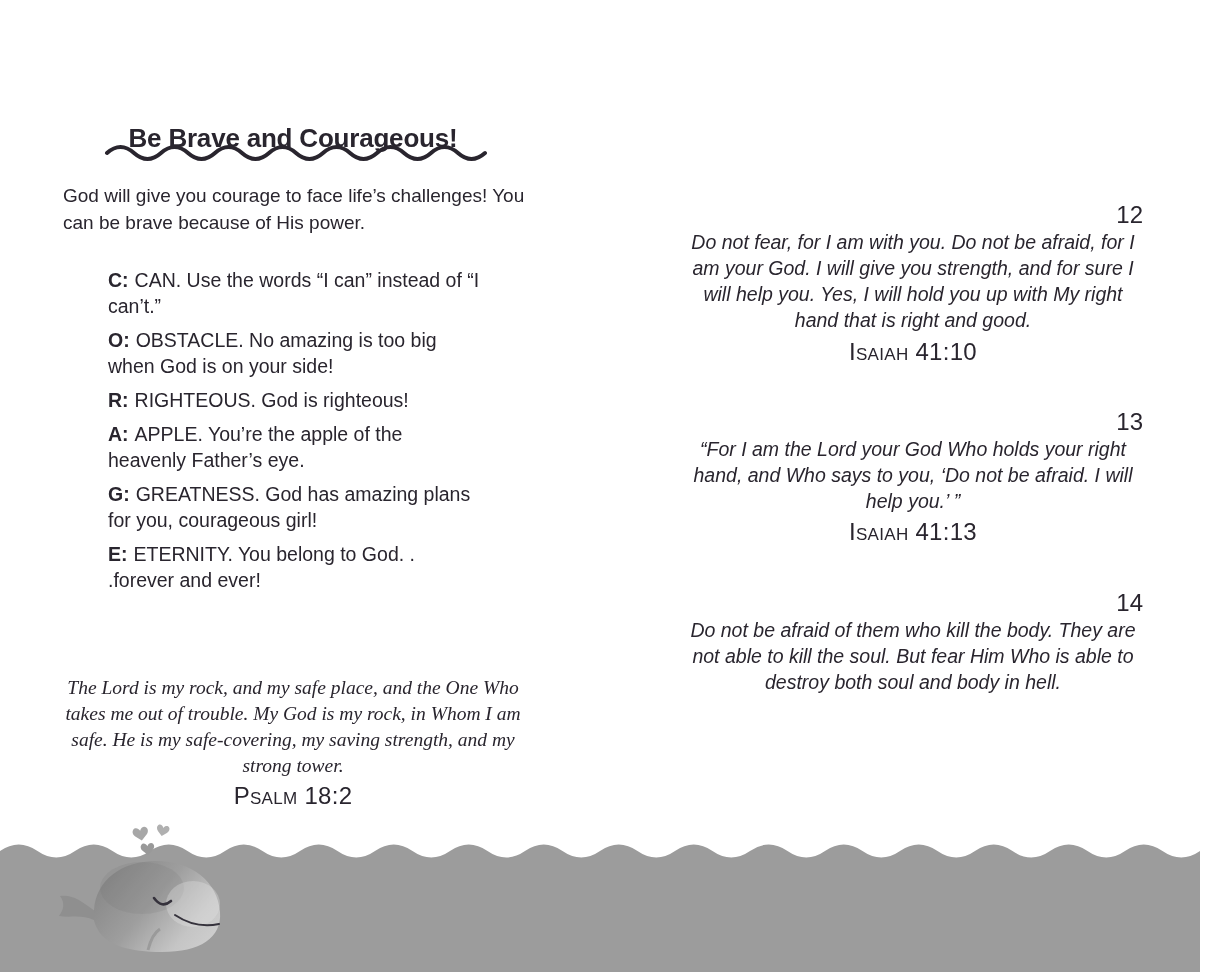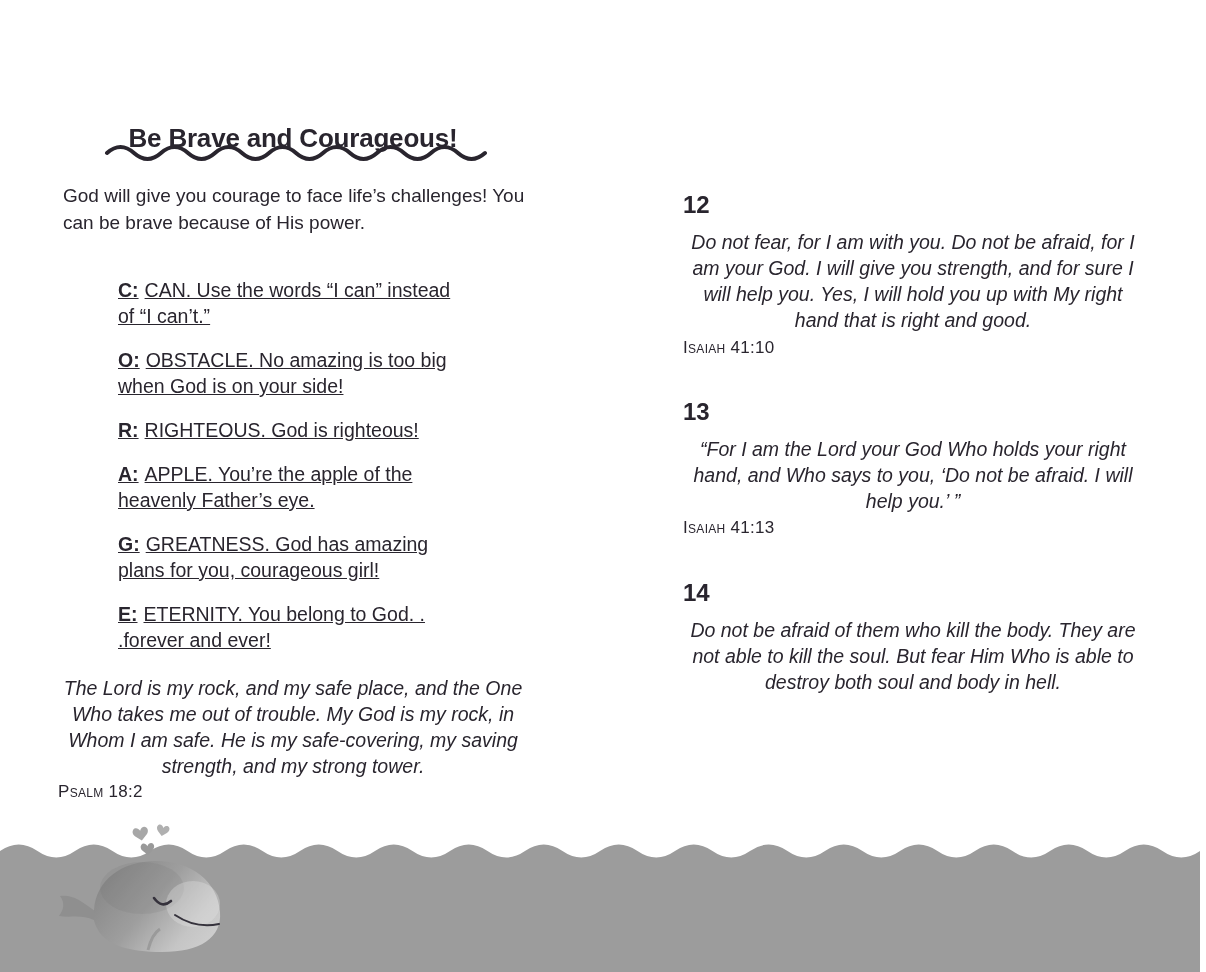--- a/index.html
+++ b/index.html
@@ -6,25 +6,25 @@
   .page{
     position:relative;width:1206px;height:972px;background:#ffffff;overflow:hidden;
     font-family:"Liberation Sans","DejaVu Sans",sans-serif;color:#29252e;
   }
   
   .l-title{position:absolute;top:107px;left:63px;width:460px;text-align:center;
     font-size:26px;font-weight:700;letter-spacing:-0.2px;margin-top:16px;}
   .l-wave{position:absolute;top:141px;left:99px;width:388px;height:24px;}
   .l-intro{position:absolute;top:182px;left:63px;width:470px;font-size:19px;line-height:27px;}
   .l-acrostic{position:absolute;top:259px;left:100px;width:388px;font-size:19.5px;line-height:26px;}
-  .l-acrostic p{margin:18px;text-decoration:underline;}
+  .l-acrostic p{margin:8px;}
   .ac-letter{font-weight:700;padding-right:6px;}
-  .num-heading{position:absolute;text-align:left;font-size:24px;font-weight:700;}
+  .num-heading{position:absolute;text-align:right;font-size:24px;font-weight:400;margin-top:10px;}
   .verse{position:absolute;text-align:center;font-style:italic;font-size:19.5px;line-height:26px;}
-  .verse-ref{position:absolute;font-variant:small-caps;font-size:17px;letter-spacing:0.3px;}
+  .verse-ref{position:absolute;text-align:center;font-variant:small-caps;font-size:24px;letter-spacing:0.3px;}
   .lcol{left:58px;width:470px;}
   .rcol{left:683px;width:460px;}
   
   .footer-scene{position:absolute;left:0;top:820px;width:1206px;height:152px;}
 </style>
 </head>
 <body>
 
 <div class="page">
 
@@ -38,21 +38,21 @@
 
   <div class="l-acrostic">
     <p><b class="ac-letter">C:</b><span>CAN. Use the words “I can” instead of “I can’t.”</span></p>
     <p><b class="ac-letter">O:</b><span>OBSTACLE. No amazing is too big when God is on your side!</span></p>
     <p><b class="ac-letter">R:</b><span>RIGHTEOUS. God is righteous!</span></p>
     <p><b class="ac-letter">A:</b><span>APPLE. You’re the apple of the heavenly Father’s eye.</span></p>
     <p><b class="ac-letter">G:</b><span>GREATNESS. God has amazing plans for you, courageous girl!</span></p>
     <p><b class="ac-letter">E:</b><span>ETERNITY. You belong to God. . .forever and ever!</span></p>
   </div>
 
-  <div class="verse lcol" style="top:675px;">The Lord is my rock, and my safe place, and the One Who takes me out of trouble. My God is my rock, in Whom I am safe. He is my safe-covering, my saving strength, and my strong tower.</div>
+  <div class="verse lcol" style="top:675px;font-family:Liberation Serif, serif;">The Lord is my rock, and my safe place, and the One Who takes me out of trouble. My God is my rock, in Whom I am safe. He is my safe-covering, my saving strength, and my strong tower.</div>
   <div class="verse-ref lcol" style="top:782px;">Psalm 18:2</div>
 
   <div class="num-heading rcol" style="top:191px;">12</div>
   <div class="verse rcol" style="top:229px;">Do not fear, for I am with you. Do not be afraid, for I am your God. I will give you strength, and for sure I will help you. Yes, I will hold you up with My right hand that is right and good.</div>
   <div class="verse-ref rcol" style="top:338px;">Isaiah 41:10</div>
 
   <div class="num-heading rcol" style="top:398px;">13</div>
   <div class="verse rcol" style="top:436px;">“For I am the Lord your God Who holds your right hand, and Who says to you, ‘Do not be afraid. I will help you.’ ”</div>
   <div class="verse-ref rcol" style="top:518px;">Isaiah 41:13</div>
 

